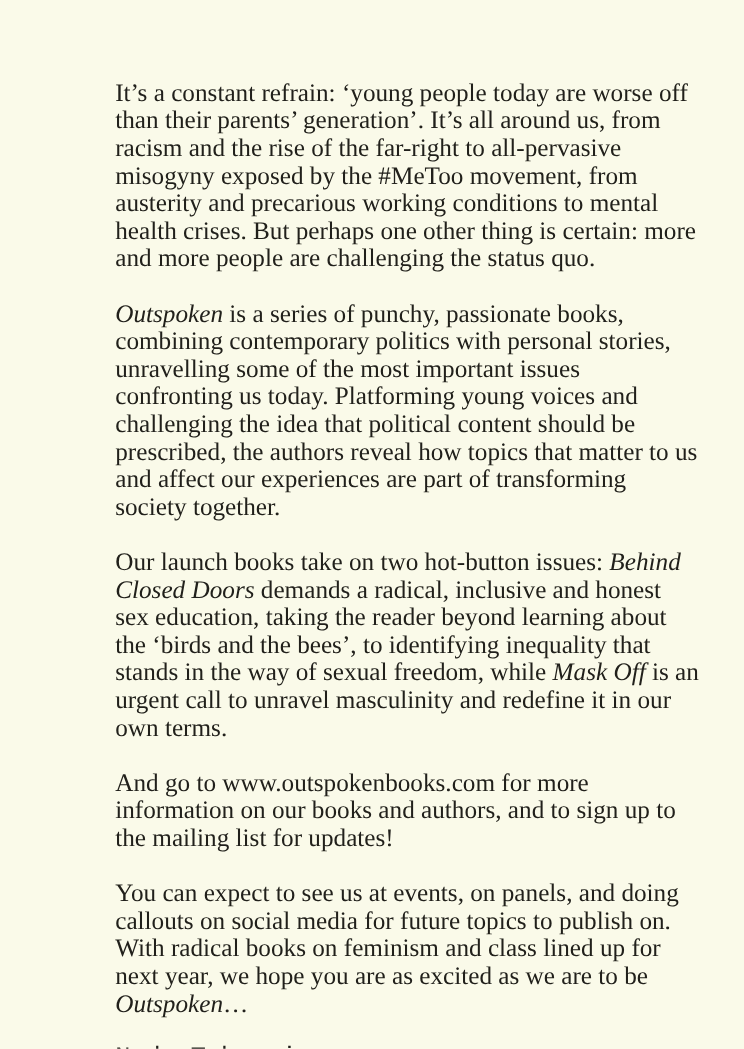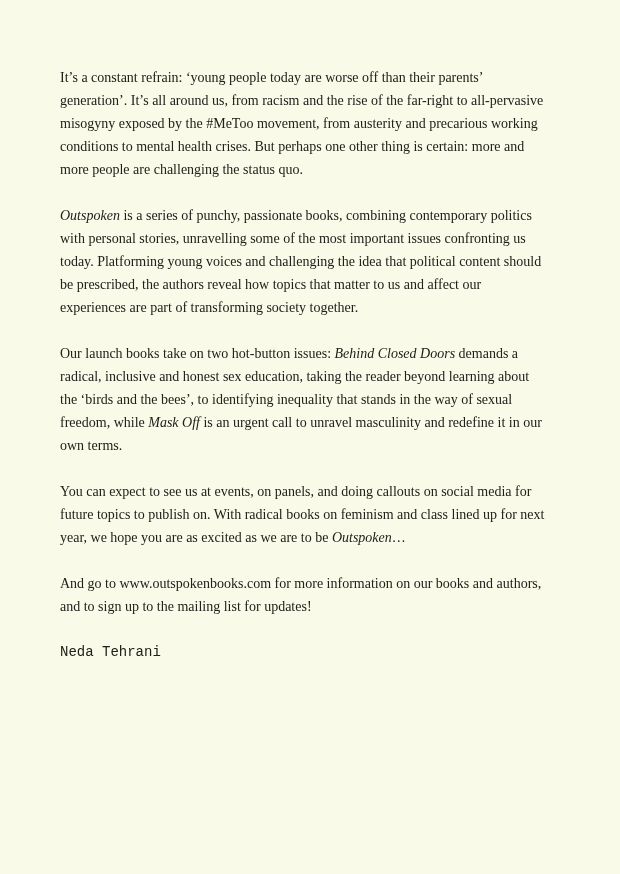--- a/index.html
+++ b/index.html
@@ -9,25 +9,25 @@
   body {
     width: 620px;
     height: 874px;
     background: #fafae9;
     overflow: hidden;
   }
   .page {
     box-sizing: border-box;
     width: 620px;
     height: 874px;
-    padding: 66px 64px 0 60px;
+    padding: 66px 64px 0 96px;
     background: #fafae9;
     color: #21201b;
     font-family: "Liberation Serif", "DejaVu Serif", serif;
-    font-size: 14px;
+    font-size: 21px;
     line-height: 23px;
     text-align: left;
   }
   .text-block {
     width: 488px;
   }
   .para {
     margin: 0 0 23px 0;
   }
   .para em {
@@ -41,19 +41,19 @@
   }
 </style>
 </head>
 <body>
 
 <div class="page">
   <div class="text-block" id="paragraphs">
       <p class="para"><span>It’s a constant refrain: ‘young people today are worse off than their parents’ generation’. It’s all around us, from racism and the rise of the far-right to all-pervasive misogyny exposed by the #MeToo movement, from austerity and precarious working conditions to mental health crises. But perhaps one other thing is certain: more and more people are challenging the status quo.</span></p>
       <p class="para"><em>Outspoken</em><span> is a series of punchy, passionate books, combining contemporary politics with personal stories, unravelling some of the most important issues confronting us today. Platforming young voices and challenging the idea that political content should be prescribed, the authors reveal how topics that matter to us and affect our experiences are part of transforming society together.</span></p>
       <p class="para"><span>Our launch books take on two hot-button issues: </span><em>Behind Closed Doors</em><span> demands a radical, inclusive and honest sex education, taking the reader beyond learning about the ‘birds and the bees’, to identifying inequality that stands in the way of sexual freedom, while </span><em>Mask Off</em><span> is an urgent call to unravel masculinity and redefine it in our own terms.</span></p>
+      <p class="para"><span>And go to www.outspokenbooks.com for more information on our books and authors, and to sign up to the mailing list for updates!</span></p>
       <p class="para"><span>You can expect to see us at events, on panels, and doing callouts on social media for future topics to publish on. With radical books on feminism and class lined up for next year, we hope you are as excited as we are to be </span><em>Outspoken</em><span>…</span></p>
-      <p class="para"><span>And go to www.outspokenbooks.com for more information on our books and authors, and to sign up to the mailing list for updates!</span></p>
     </div>
   <div class="signature">
     <div>Neda Tehrani</div>
   </div>
 </div>
 
 </body></html>

